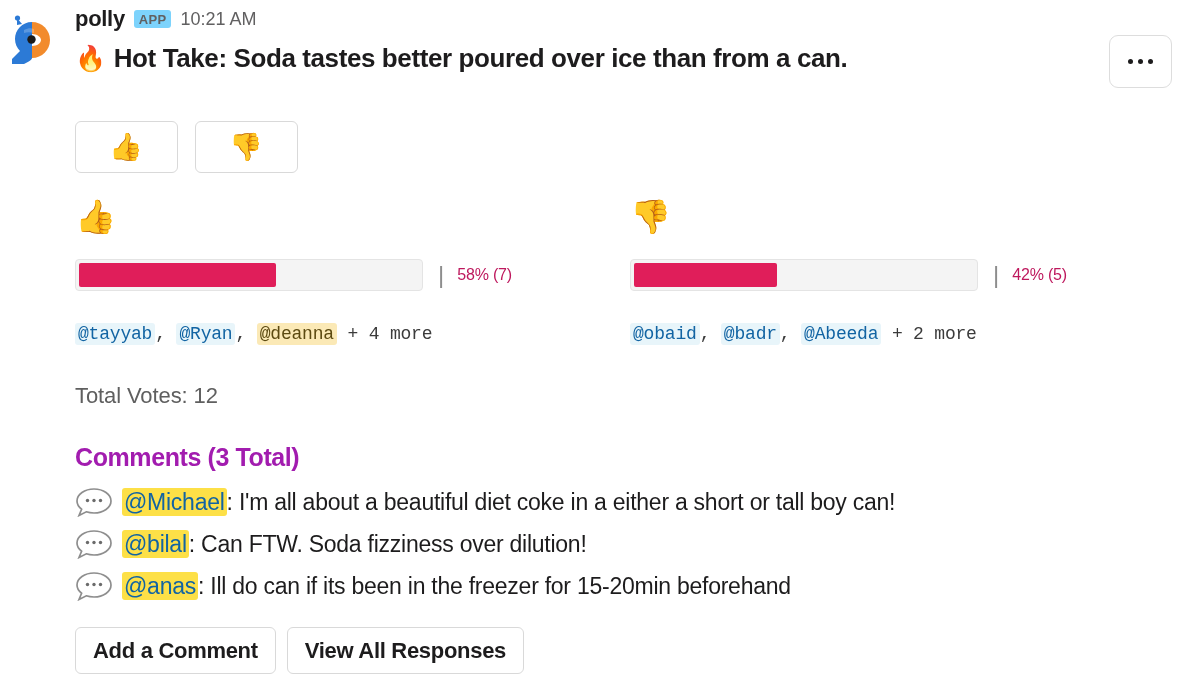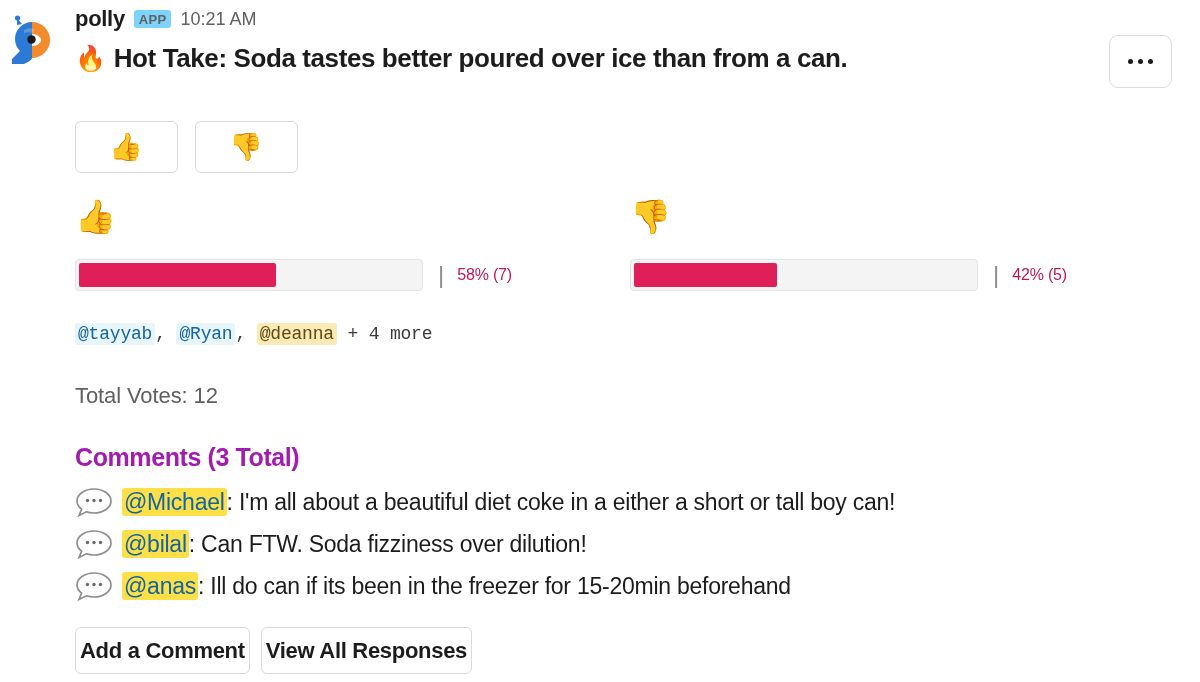--- a/index.html
+++ b/index.html
@@ -267,21 +267,21 @@
   .action-btn {
     height: 47px;
     border: 1px solid #d9d9d9;
     border-radius: 6px;
     background: #fff;
     font-family: "Liberation Sans", sans-serif;
     font-size: 22px;
     font-weight: bold;
     letter-spacing: -0.3px;
     color: #1d1c1d;
-    padding: 0 4px;
+    padding: 0 17px;
     cursor: pointer;
     display: flex;
     align-items: center;
     justify-content: center;
   }
 </style>
 </head>
 <body>
 
 <div class="message">
@@ -341,20 +341,26 @@
 
     <div class="result-col second">
       <span class="opt-emoji">👎</span>
       <div class="bar-row">
         <div class="bar-track">
           <div class="bar-fill" id="fill1" style="width: 42%; background: rgb(224, 30, 90);"></div>
         </div>
         <span class="bar-sep">|</span>
         <span class="bar-label">42% (5)</span>
       </div>
+      <div class="voters">
+        <span class="mention">@obaid</span><span class="comma">,</span>
+        <span class="mention">@badr</span><span class="comma">,</span>
+        <span class="mention">@Abeeda</span>
+        <span class="more">+ 2 more</span>
+      </div>
     </div>
 
   </div>
 
   <div class="total-votes">
     <span>Total Votes:</span>
     <span>12</span>
   </div>
 
   <div class="comments-head">Comments (3 Total)</div>

